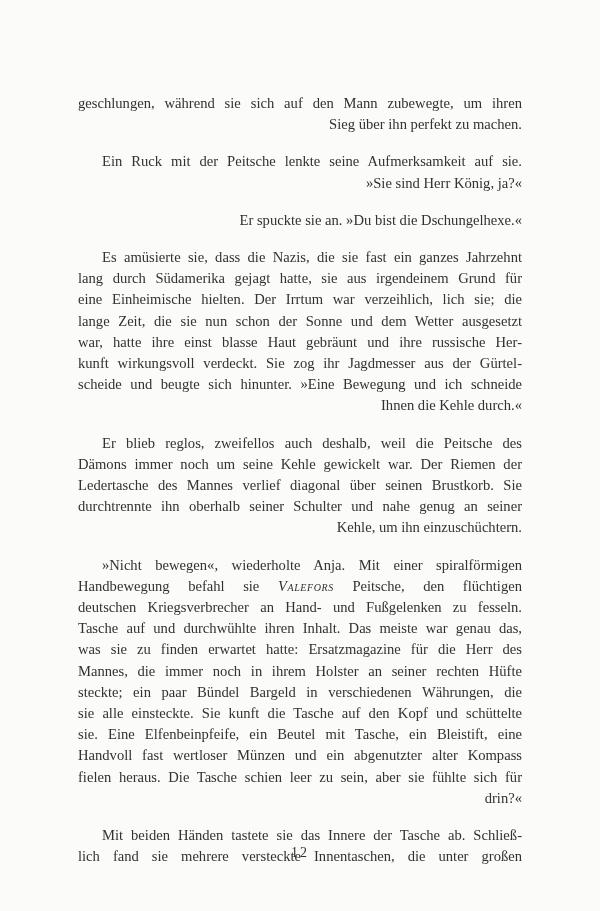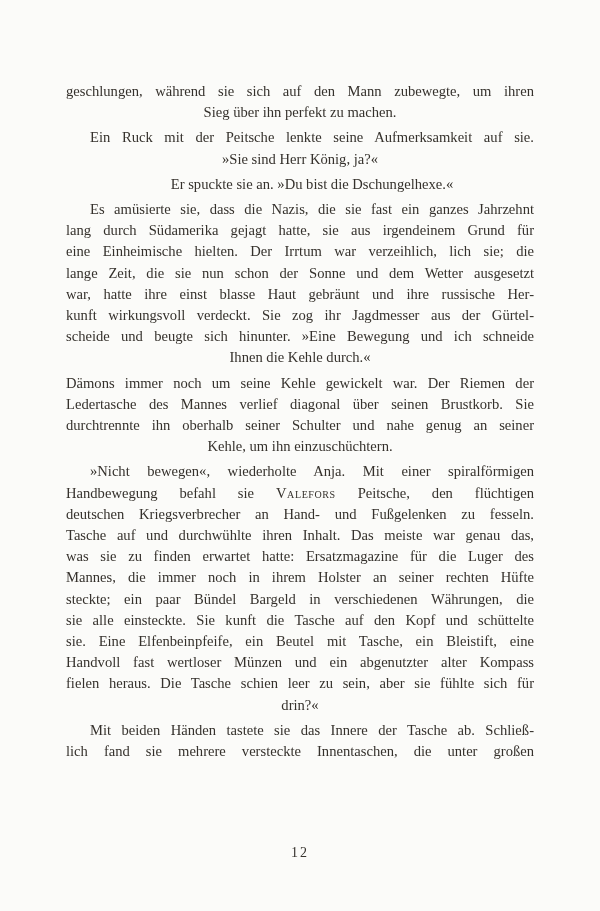--- a/index.html
+++ b/index.html
@@ -20,35 +20,36 @@
   }
   .text-block {
     position: absolute;
     left: 62px;
     top: 77px;
     width: 476px;
     font-size: 14.6px;
     line-height: 21.2px;
     text-rendering: optimizeLegibility;
   }
-  .paragraph { margin: 4px; padding: 0; }
+  .paragraph { margin: 16px; padding: 0; }
   .line {
-    text-align: center;
+    text-align: right;
     white-space: normal;
   }
   .line.justify {
     text-align: justify;
     text-align-last: justify;
   }
   .line.indent {
     text-indent: 24px;
   }
   .smallcaps {
     font-variant: small-caps;
     letter-spacing: 0.6px;
+    font-style: italic;
   }
   .page-number {
     position: absolute;
     top: 845px;
     left: 0;
     width: 600px;
     text-align: center;
     font-size: 14px;
     letter-spacing: 2px;
     color: #35312c;
@@ -74,31 +75,32 @@
         <div class="line justify indent"><span>Es amüsierte sie, dass die Nazis, die sie fast ein ganzes Jahrzehnt</span></div>
         <div class="line justify"><span>lang durch Südamerika gejagt hatte, sie aus irgendeinem Grund für</span></div>
         <div class="line justify"><span>eine Einheimische hielten. Der Irrtum war verzeihlich, lich sie; die</span></div>
         <div class="line justify"><span>lange Zeit, die sie nun schon der Sonne und dem Wetter ausgesetzt</span></div>
         <div class="line justify"><span>war, hatte ihre einst blasse Haut gebräunt und ihre russische Her-</span></div>
         <div class="line justify"><span>kunft wirkungsvoll verdeckt. Sie zog ihr Jagdmesser aus der Gürtel-</span></div>
         <div class="line justify"><span>scheide und beugte sich hinunter. »Eine Bewegung und ich schneide</span></div>
         <div class="line"><span>Ihnen die Kehle durch.«</span></div>
       </div>
       <div class="paragraph">
+        <div class="line justify indent"><span>Er blieb reglos, zweifellos auch deshalb, weil die Peitsche des</span></div>
         <div class="line justify"><span>Dämons immer noch um seine Kehle gewickelt war. Der Riemen der</span></div>
         <div class="line justify"><span>Ledertasche des Mannes verlief diagonal über seinen Brustkorb. Sie</span></div>
         <div class="line justify"><span>durchtrennte ihn oberhalb seiner Schulter und nahe genug an seiner</span></div>
         <div class="line"><span>Kehle, um ihn einzuschüchtern.</span></div>
       </div>
       <div class="paragraph">
         <div class="line justify indent"><span>»Nicht bewegen«, wiederholte Anja. Mit einer spiralförmigen</span></div>
         <div class="line justify"><span>Handbewegung befahl sie </span><span class="smallcaps">Valefors</span><span> Peitsche, den flüchtigen</span></div>
         <div class="line justify"><span>deutschen Kriegsverbrecher an Hand- und Fußgelenken zu fesseln.</span></div>
         <div class="line justify"><span>Tasche auf und durchwühlte ihren Inhalt. Das meiste war genau das,</span></div>
-        <div class="line justify"><span>was sie zu finden erwartet hatte: Ersatzmagazine für die Luger des</span></div>
+        <div class="line justify"><span>was sie zu finden erwartet hatte: Ersatzmagazine für die Herr des</span></div>
         <div class="line justify"><span>Mannes, die immer noch in ihrem Holster an seiner rechten Hüfte</span></div>
         <div class="line justify"><span>steckte; ein paar Bündel Bargeld in verschiedenen Währungen, die</span></div>
         <div class="line justify"><span>sie alle einsteckte. Sie kunft die Tasche auf den Kopf und schüttelte</span></div>
         <div class="line justify"><span>sie. Eine Elfenbeinpfeife, ein Beutel mit Tasche, ein Bleistift, eine</span></div>
         <div class="line justify"><span>Handvoll fast wertloser Münzen und ein abgenutzter alter Kompass</span></div>
         <div class="line justify"><span>fielen heraus. Die Tasche schien leer zu sein, aber sie fühlte sich für</span></div>
         <div class="line"><span>drin?«</span></div>
       </div>
       <div class="paragraph">
         <div class="line justify indent"><span>Mit beiden Händen tastete sie das Innere der Tasche ab. Schließ-</span></div>

